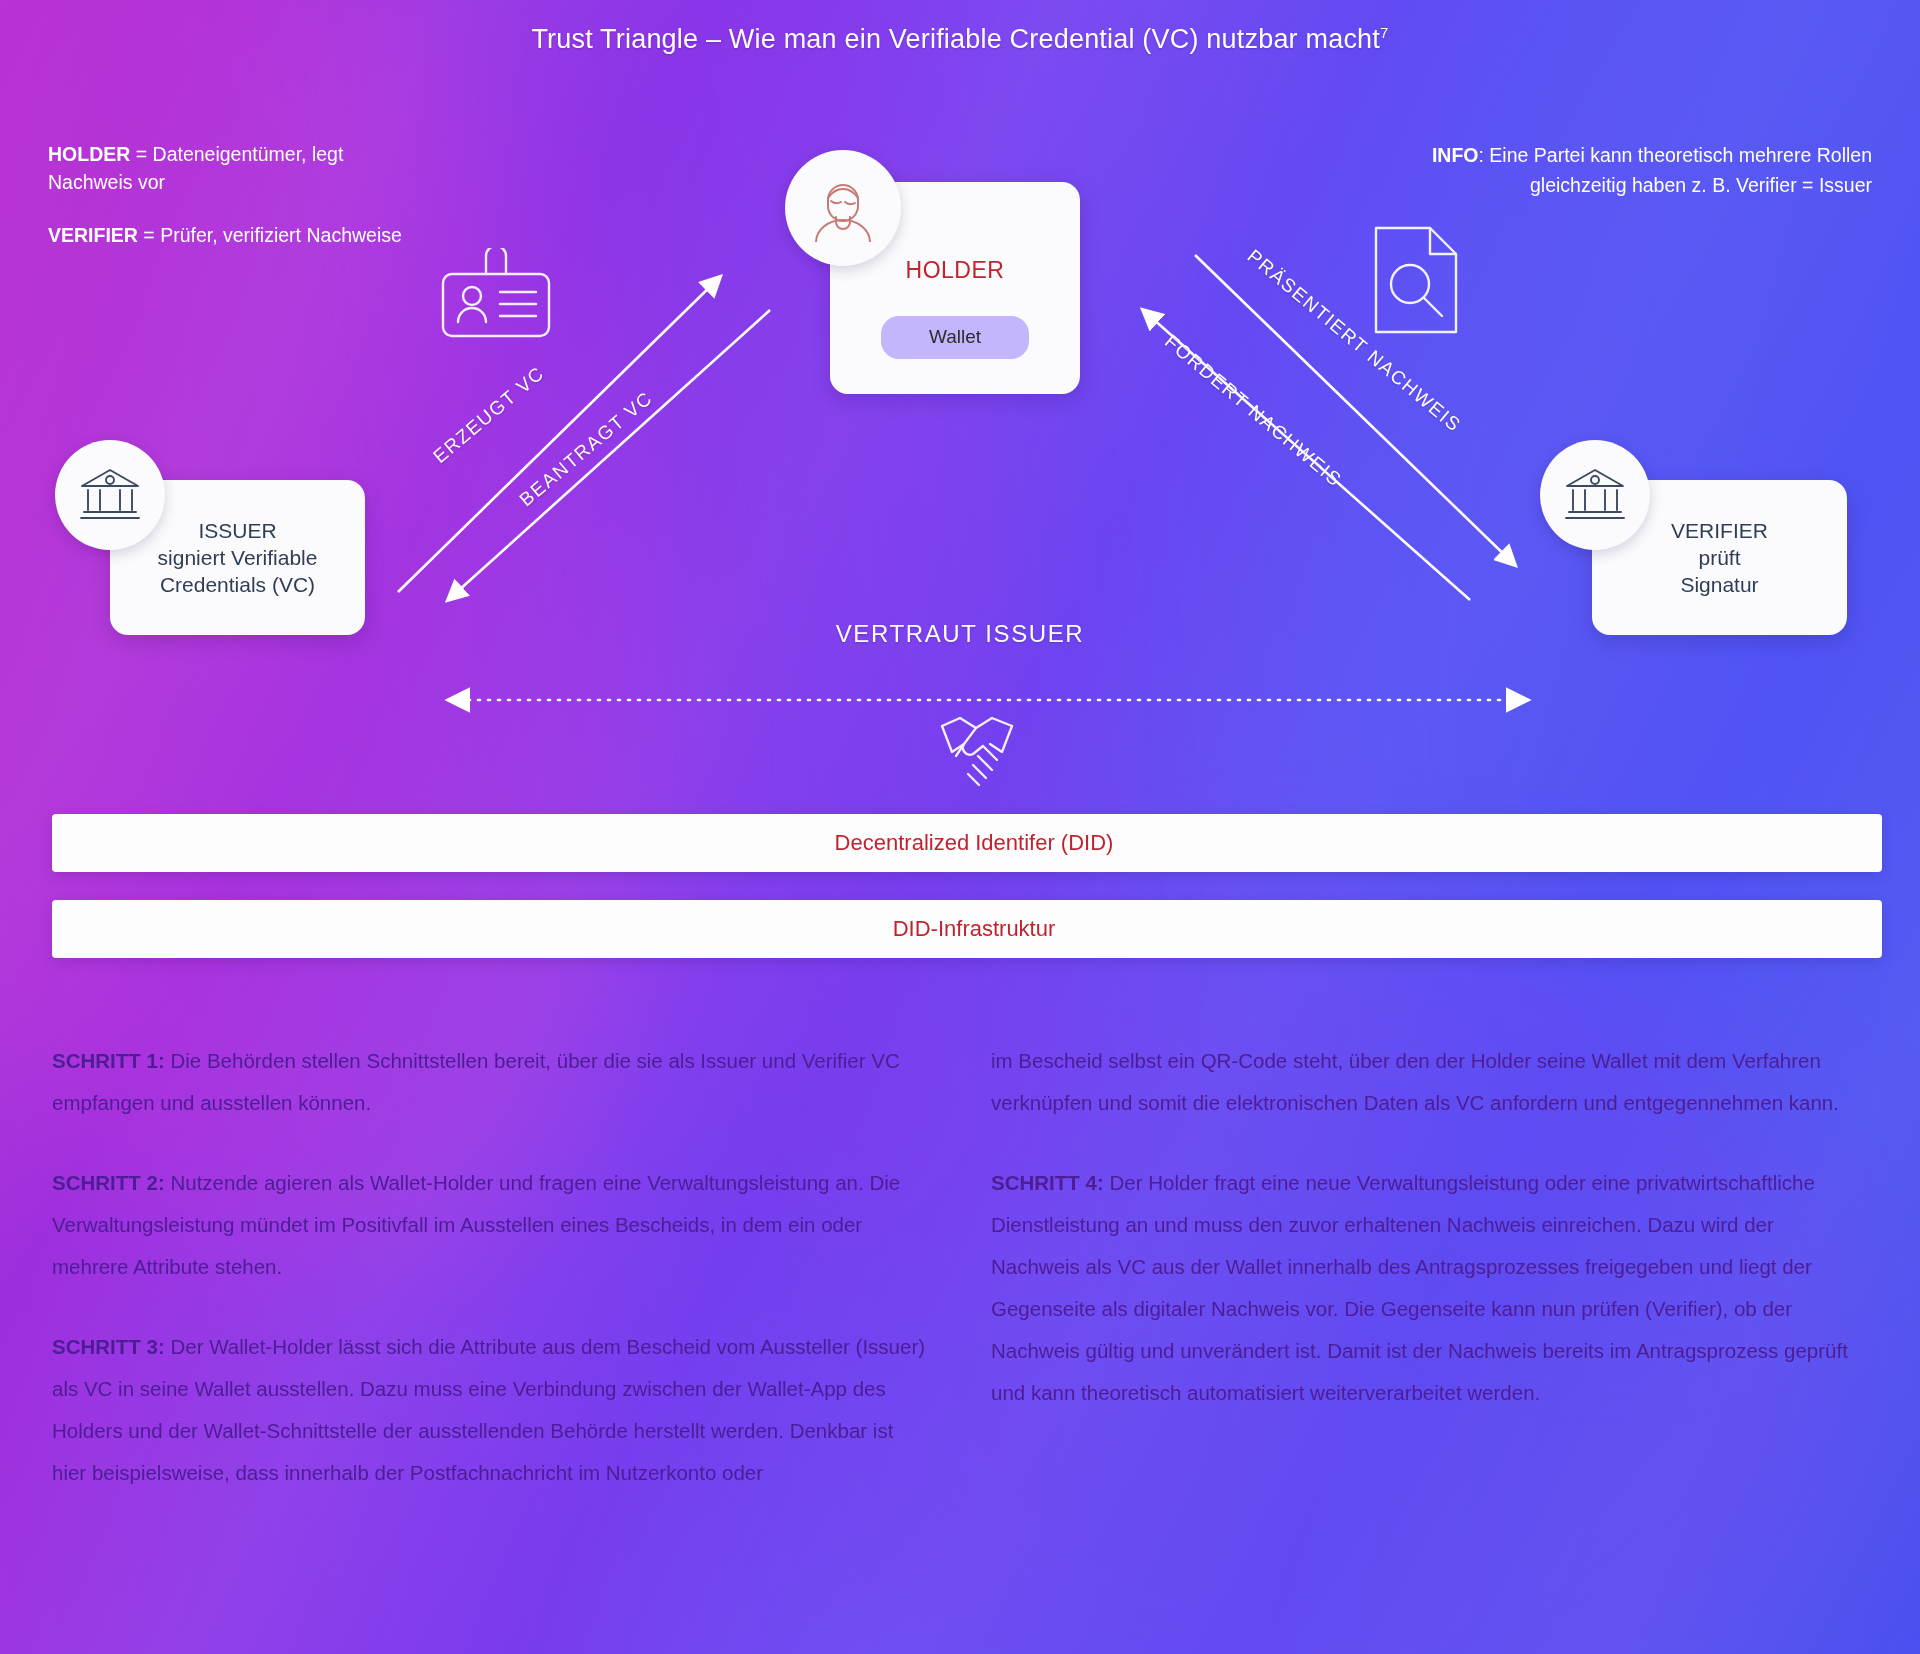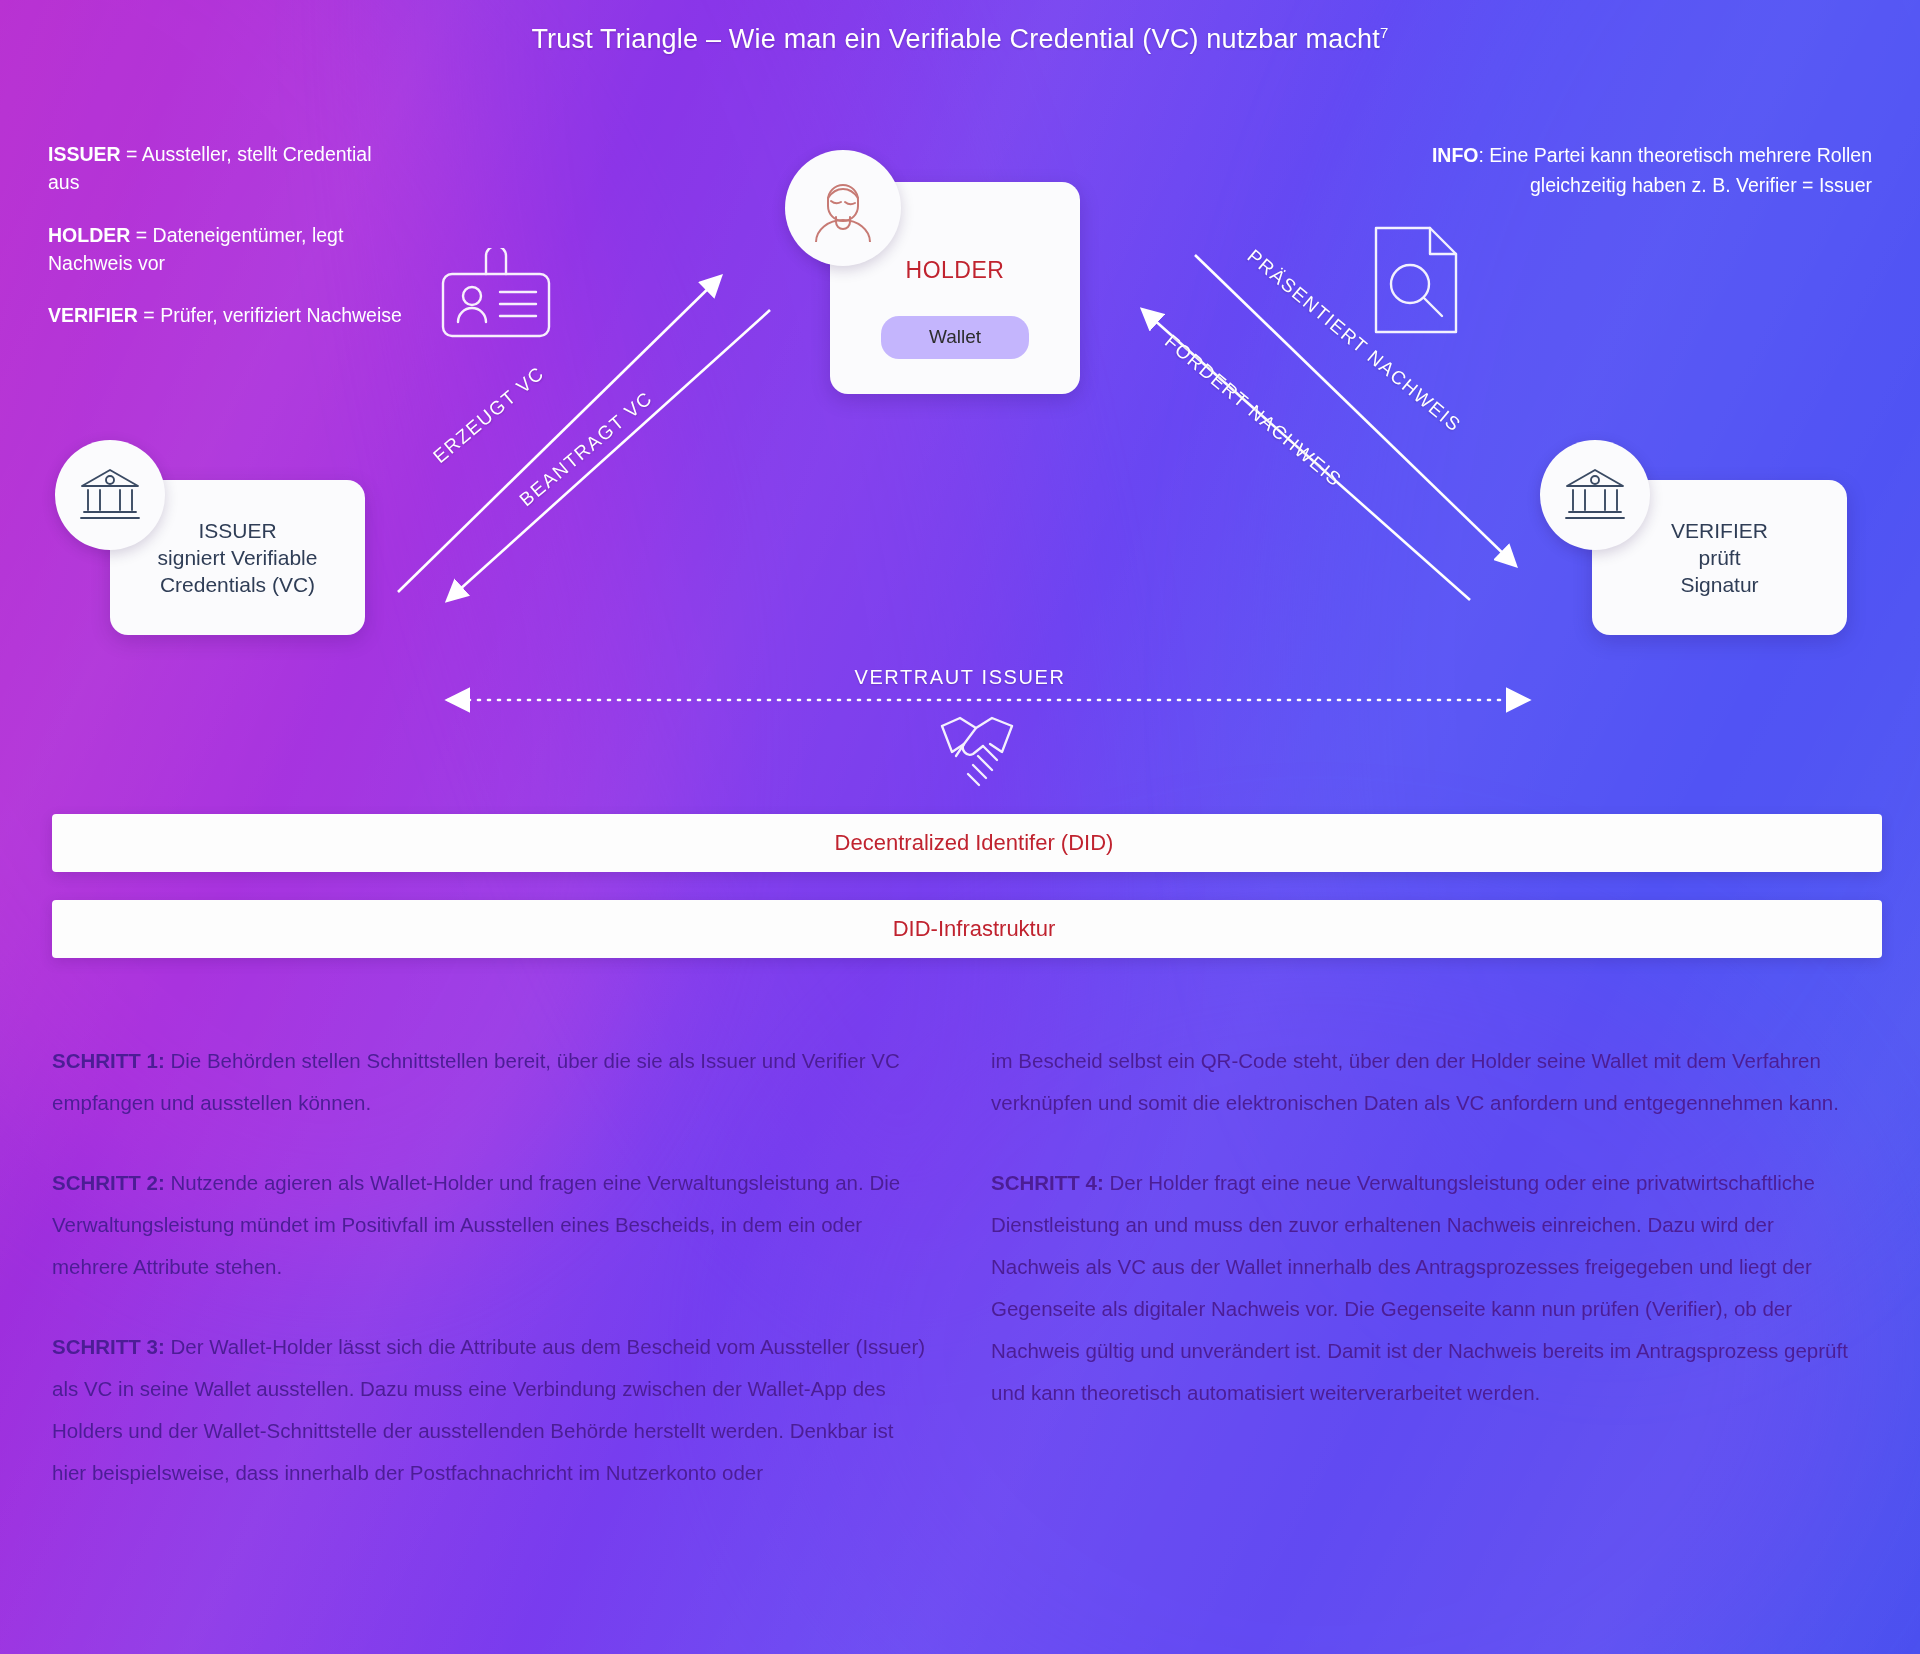--- a/index.html
+++ b/index.html
@@ -93,22 +93,22 @@
     position:absolute;color:#fff;font-size:19px;font-weight:500;letter-spacing:1.6px;
     white-space:nowrap;transform-origin:center;text-shadow:0 1px 2px rgba(40,0,70,.22);
   }
   #lbl-erzeugt{left:420px;top:404px;transform:rotate(-40deg);}
   #lbl-beantragt{left:503px;top:438px;transform:rotate(-40deg);}
   #lbl-praes{left:1218px;top:330px;transform:rotate(40deg);}
   #lbl-fordert{left:1141px;top:400px;transform:rotate(40deg);}
 
   
   #lbl-vertraut{
-    position:absolute;left:0;right:0;top:666px;text-align:center;color:#fff;
-    font-size:20px;font-weight:500;letter-spacing:1.6px;
+    position:absolute;left:0;right:0;top:620px;text-align:center;color:#fff;
+    font-size:24px;font-weight:500;letter-spacing:1.6px;
     text-shadow:0 1px 2px rgba(40,0,70,.22);
   }
 
   
   .didbar{
     position:absolute;left:52px;width:1816px;height:58px;
     background:#fdfdfd;border-radius:4px;
     display:flex;align-items:center;justify-content:center;
     color:#c0232f;font-size:22px;
     box-shadow:0 4px 14px rgba(35,0,70,.14);
@@ -134,23 +134,20 @@
     <i class="sw4"></i>
 </div>
 
 <div class="stage">
 
   <div class="title">
     <span>Trust Triangle – Wie man ein Verifiable Credential (VC) nutzbar macht</span><sup>7</sup>
   </div>
 
   <div class="legend">
-    <p>
-      <b>ISSUER</b><span> = Aussteller, stellt Credential aus</span>
-    </p>
     <p>
       <b>HOLDER</b><span> = Dateneigentümer, legt Nachweis vor</span>
     </p>
     <p>
       <b>VERIFIER</b><span> = Prüfer, verifiziert Nachweise</span>
     </p>
   </div>
 
   <div class="info">
     <b>INFO</b><span>: Eine Partei kann theoretisch mehrere Rollen gleichzeitig haben z. B. Verifier =  Issuer</span>

